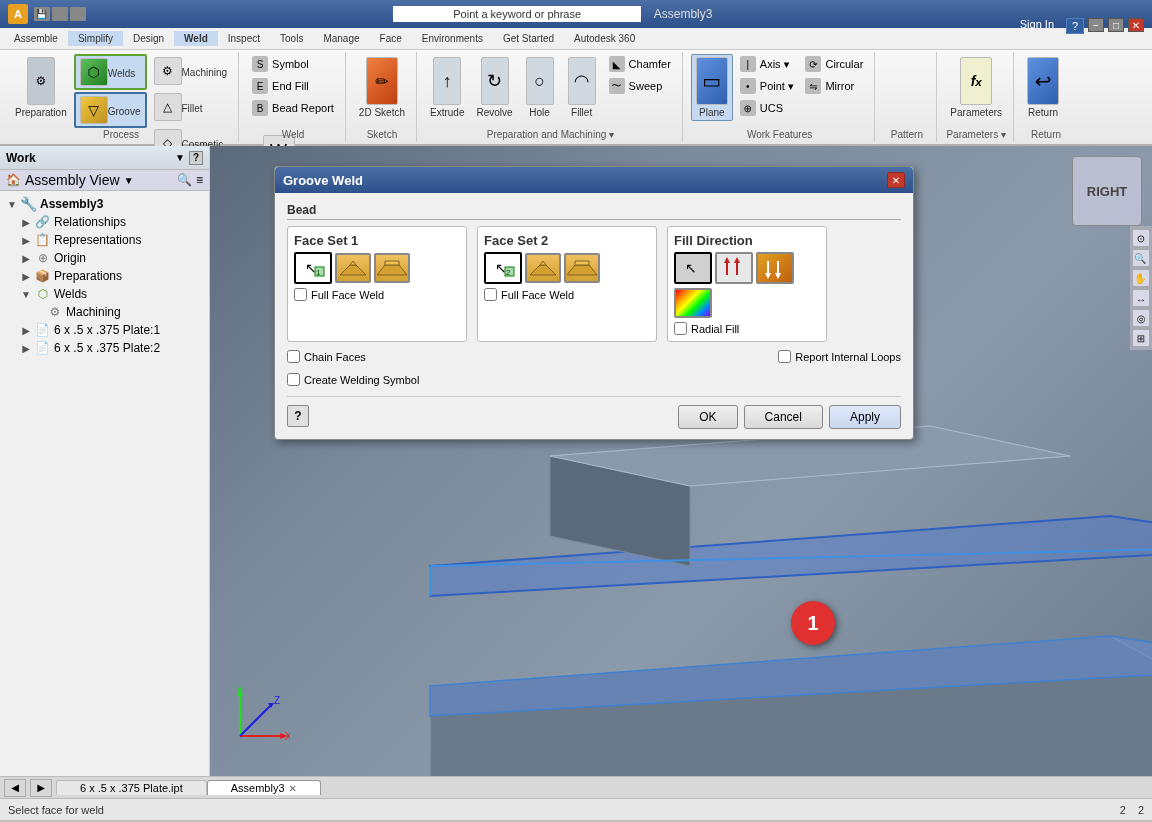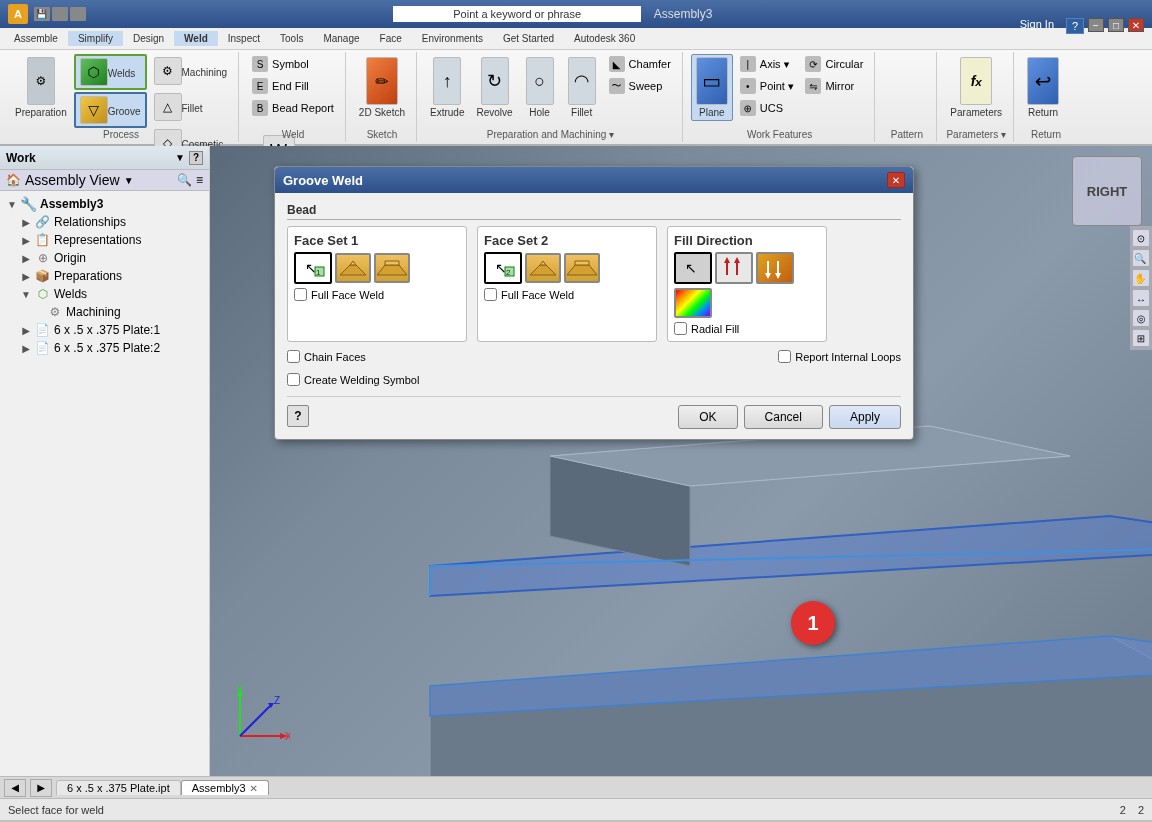--- a/index.html
+++ b/index.html
@@ -307,21 +307,21 @@
     
     .bottom-tabs {
       background: #d8d8d8;
       height: 22px;
       display: flex;
       align-items: center;
       border-top: 1px solid #bbb;
       padding: 0 4px;
     }
     .bottom-tab {
-      padding: 1px 10px;
+      padding: 1px 23px;
       font-size: 11px;
       cursor: pointer;
       background: #e8e8e8;
       border: 1px solid #bbb;
       border-bottom: none;
       border-radius: 3px 3px 0 0;
       display: flex; align-items: center; gap: 4px;
     }
     .bottom-tab.active { background: white; border-color: #999; }
     .bottom-tab-close { font-size: 10px; color: #666; cursor: pointer; }

